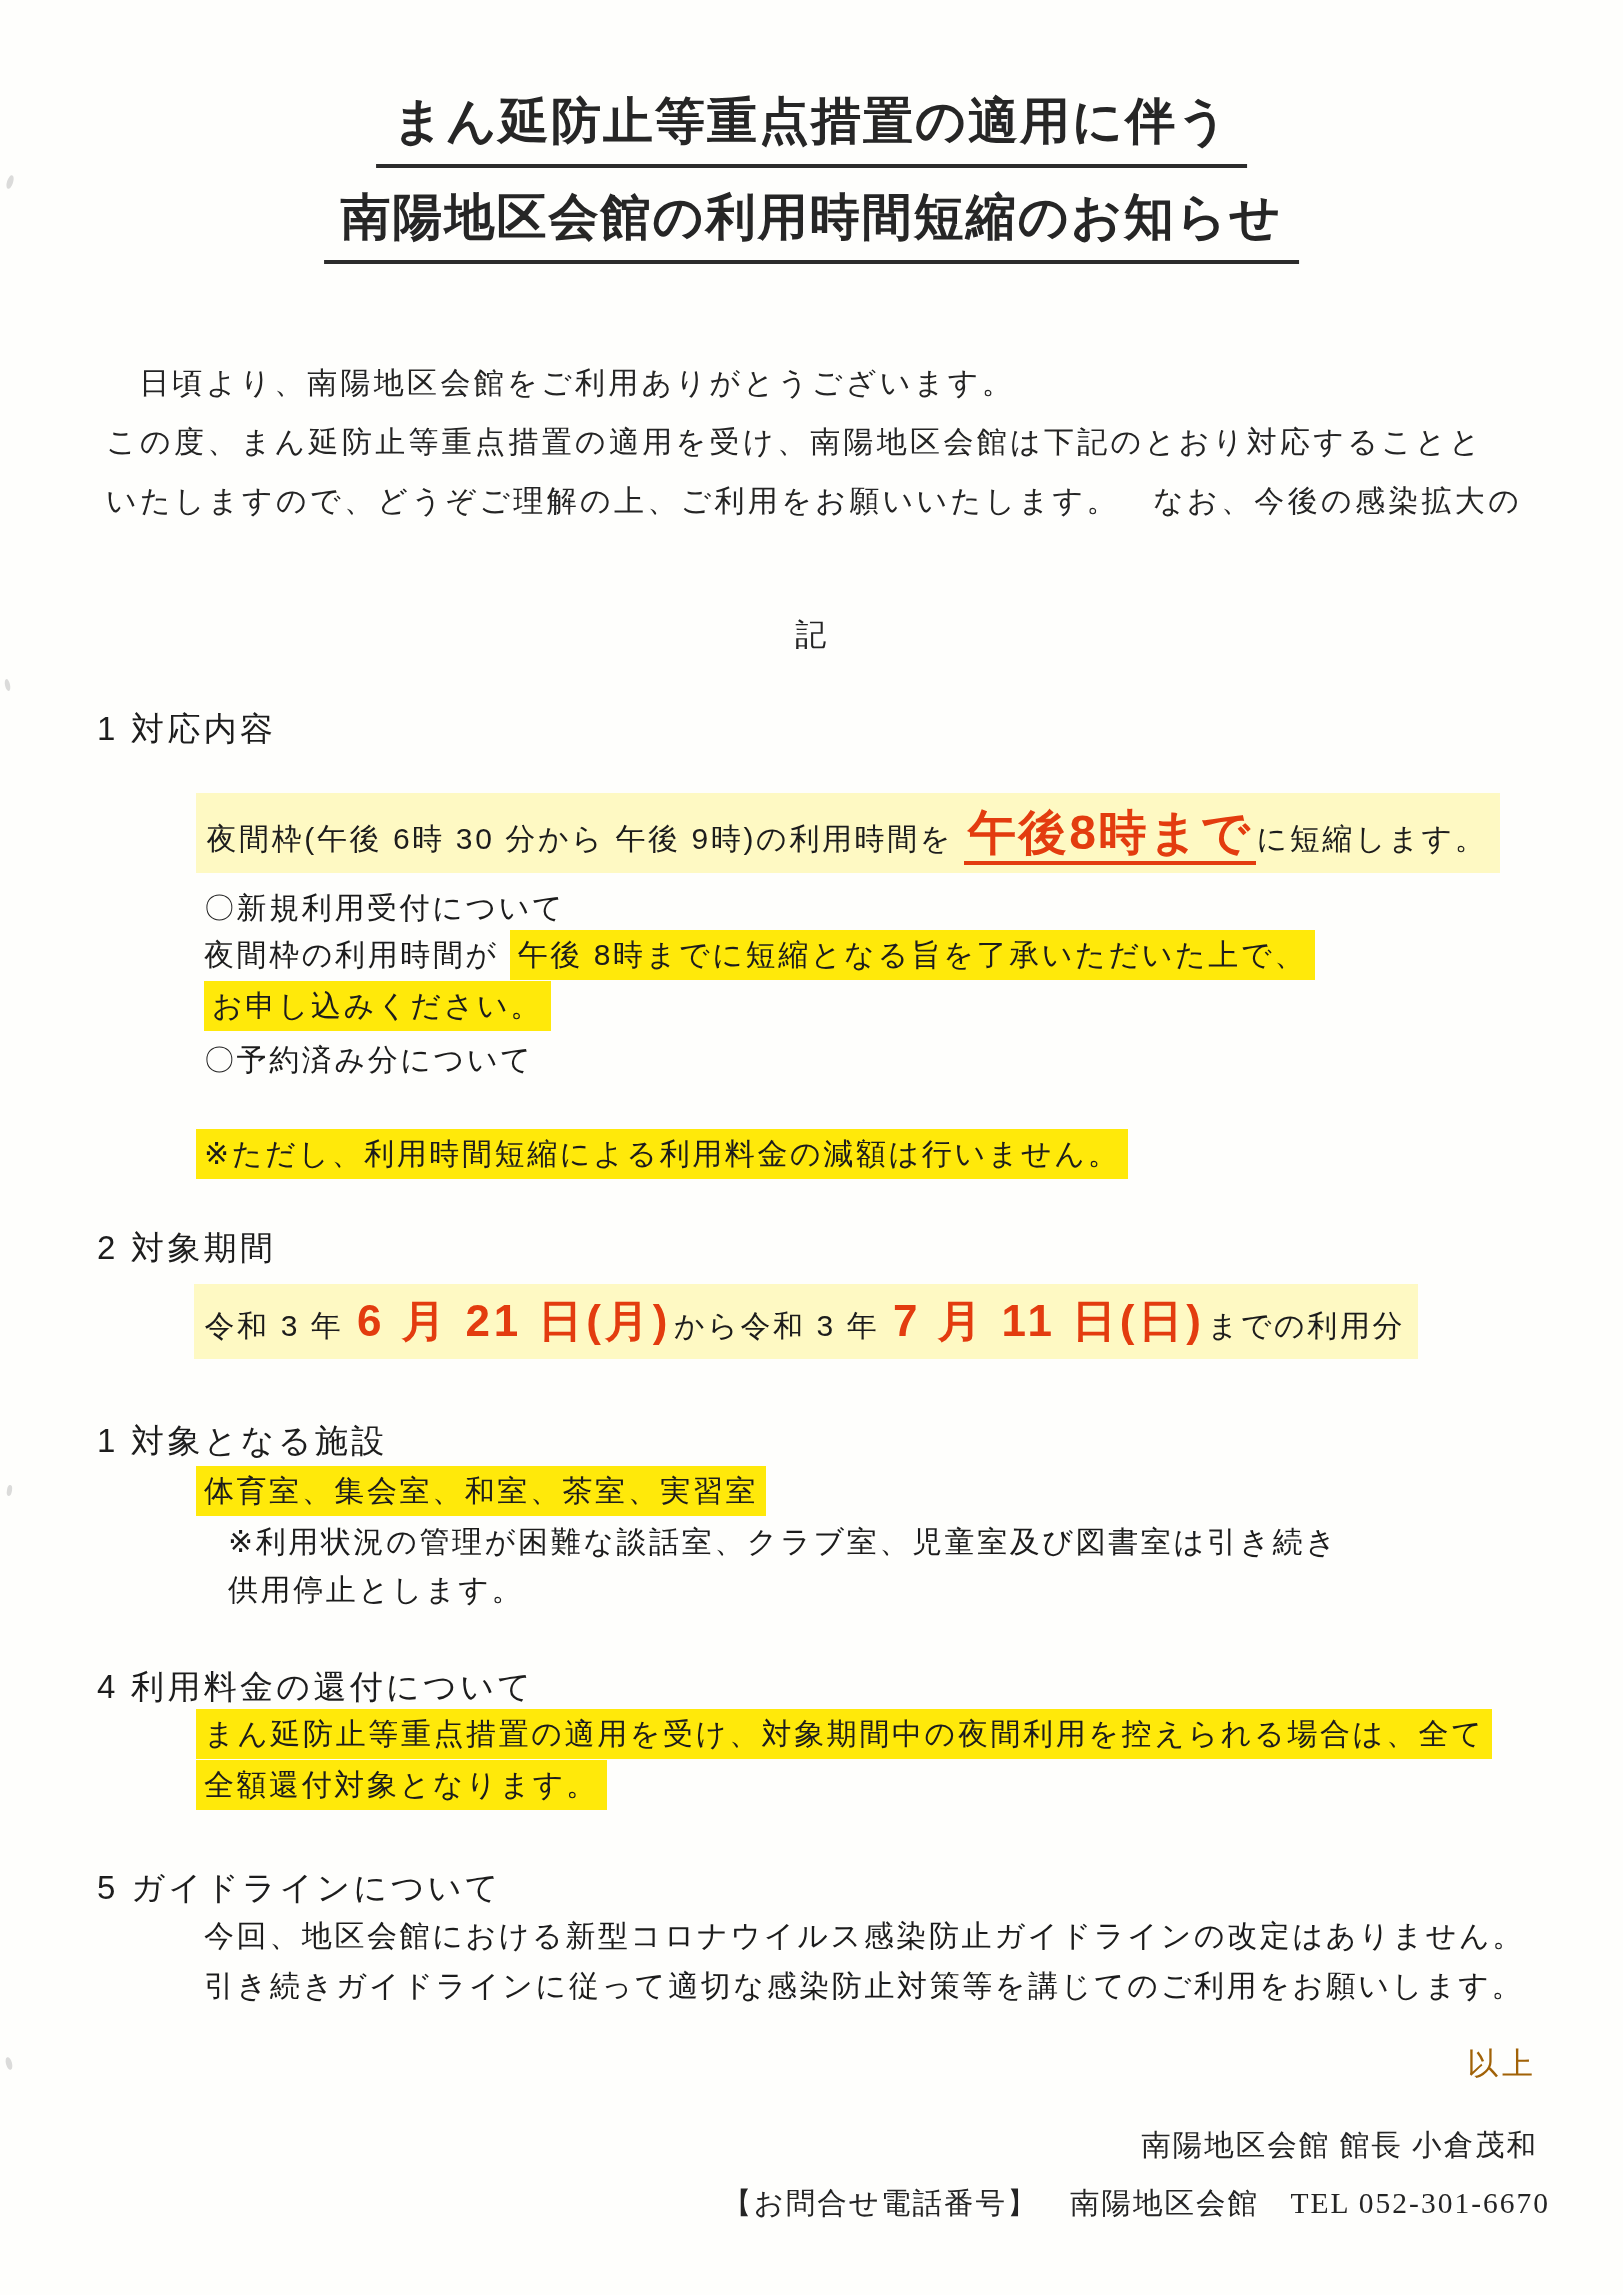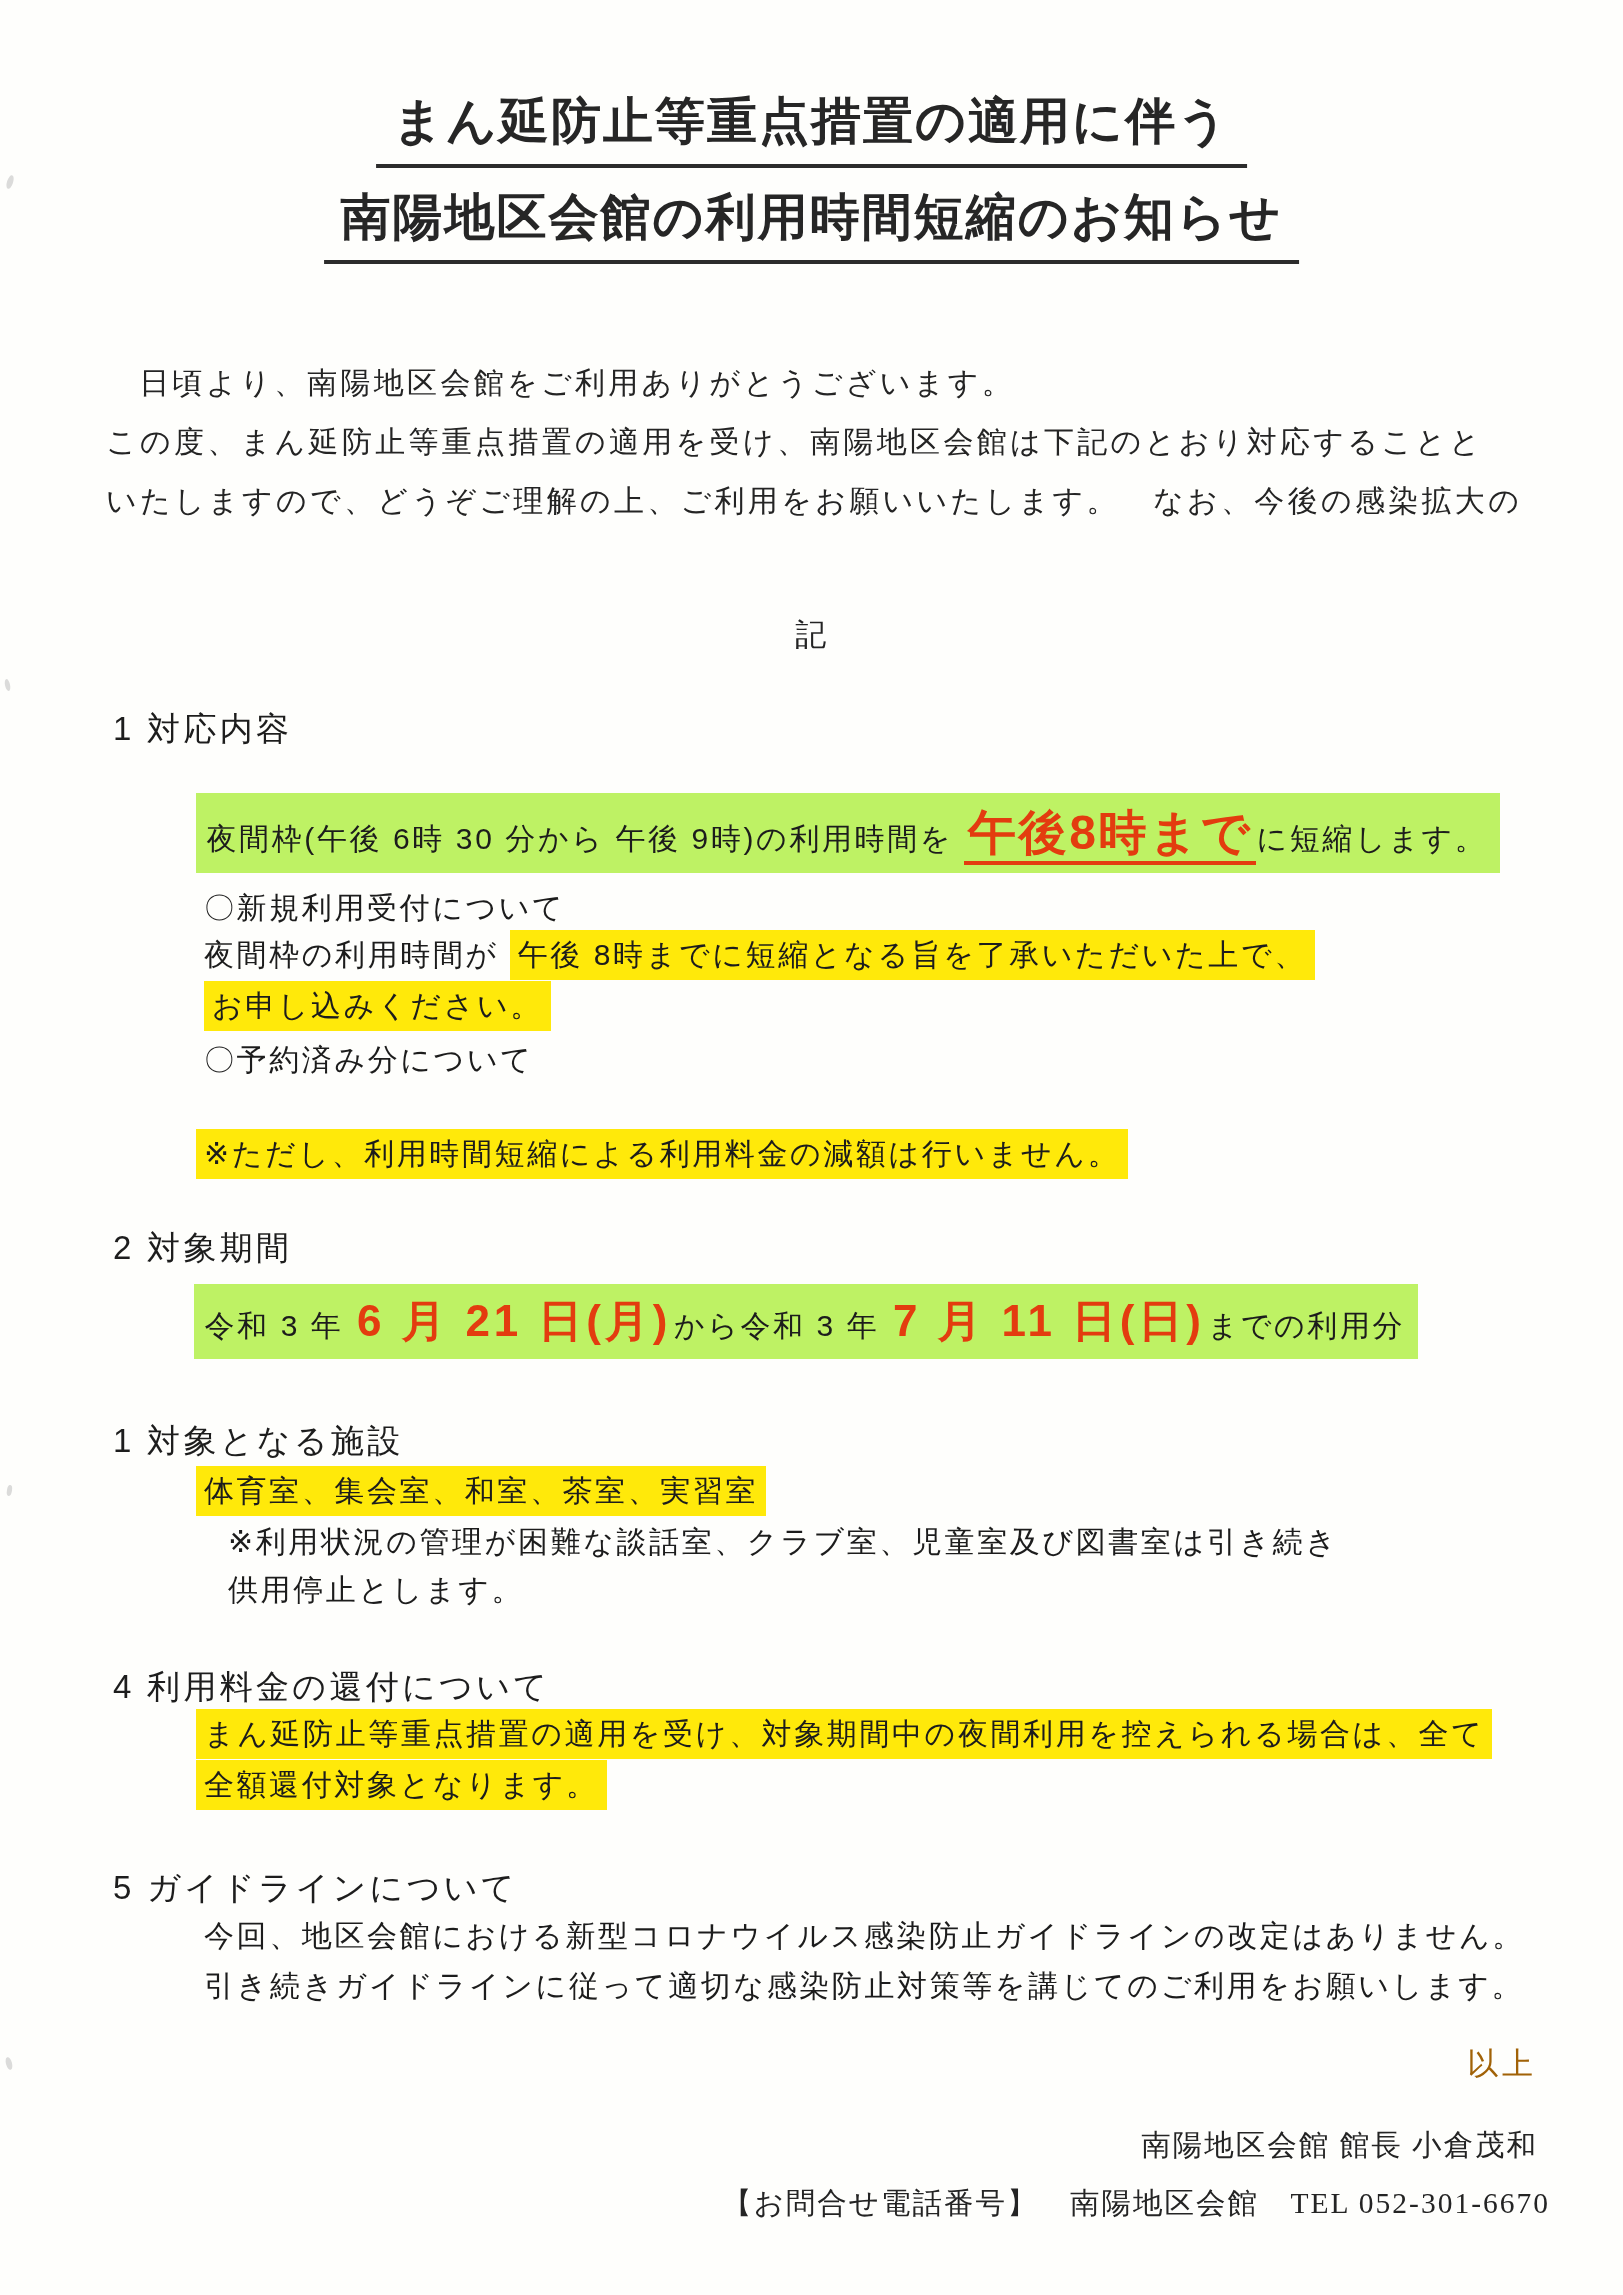--- a/index.html
+++ b/index.html
@@ -35,36 +35,36 @@
 
   .notemark{
     left:50%;transform:translateX(-50%);
     top:614px;
     font-size:31px;font-weight:500;letter-spacing:1.3px;color:#242424;
   }
 
   .heading{
     left:97px;
     font-size:33px;font-weight:500;letter-spacing:3.3px;
-    color:#1d1d1d;line-height:1.15;margin-left:16px;
+    color:#1d1d1d;line-height:1.15;
   }
 
   .body-sans{
     font-size:30px;font-weight:500;letter-spacing:2.6px;
     color:#1c1c1c;line-height:1.2;
   }
 
   .hl{
     background:#ffe90a;
     padding:7.9px 7.9px 9.2px 7.9px;
     box-decoration-break:clone;
   }
 
   .band{
-    background:#bef264;
+    background:#fef9c3;
     padding:10.5px 13px 11.8px 10.5px;
   }
   .band .seg{vertical-align:baseline;}
 
   .red-em{
     color:#e33c0f;
     font-size:48px;font-weight:700;letter-spacing:2.6px;
     border-bottom:4.6px solid #e33c0f;
     padding:0 3.9px 2.6px 3.9px;
   }

